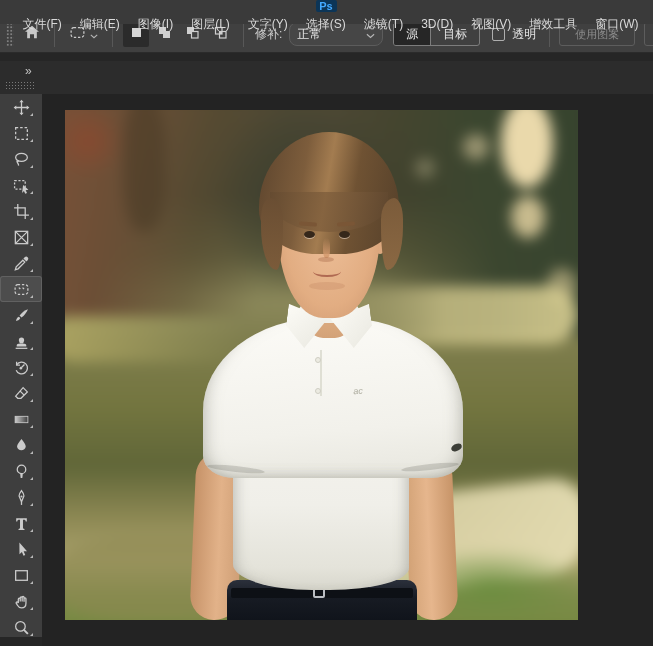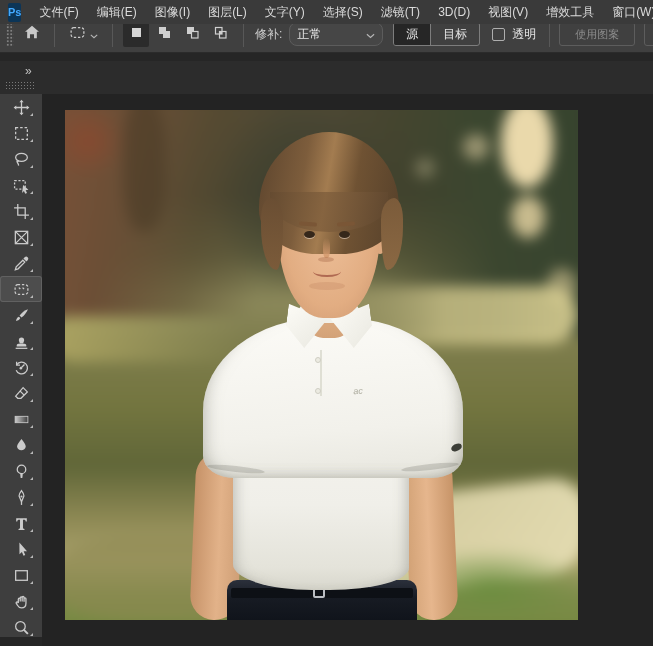--- a/index.html
+++ b/index.html
@@ -2,21 +2,21 @@
 <html><head>
 <meta charset="utf-8">
 <style>
   * { margin:0; padding:0; box-sizing:border-box; }
   html,body { background:#1b1b1b; }
   .screen{position:relative;width:653px;height:646px;background:#262626;overflow:hidden;
           font-family:"Liberation Sans",sans-serif;cursor:default;user-select:none;}
 
   
   .menubar{position:absolute;left:0;top:0;width:100%;height:24px;background:#3a3a3a;
-           display:flex;align-items:center;padding-left:8px;z-index:6;}
+           display:flex;align-items:center;padding-left:8px;z-index:6;flex-direction:column;}
   .ps-logo{width:21px;height:19px;background:#0c3557;color:#43a9ff;font-size:11px;font-weight:bold;
            display:flex;align-items:center;justify-content:center;border-radius:2px;margin-right:9px;}
   .menu-item{font-size:12px;color:#dadada;padding:0 9px;line-height:24px;white-space:nowrap;}
 
   
   .optionsbar{position:absolute;left:0;top:16px;width:100%;height:37px;background:#404040;
               border-bottom:1px solid #2b2b2b;display:flex;align-items:center;padding-left:4px;z-index:5;}
   .grip{width:8px;height:24px;margin:0 5px 0 2px;flex:none;
         background-image:radial-gradient(circle,#818181 .8px,transparent 1px);background-size:3.5px 3.5px;}
   .opt-sep{width:1px;height:26px;background:#585858;margin:0 9px;flex:none;}

